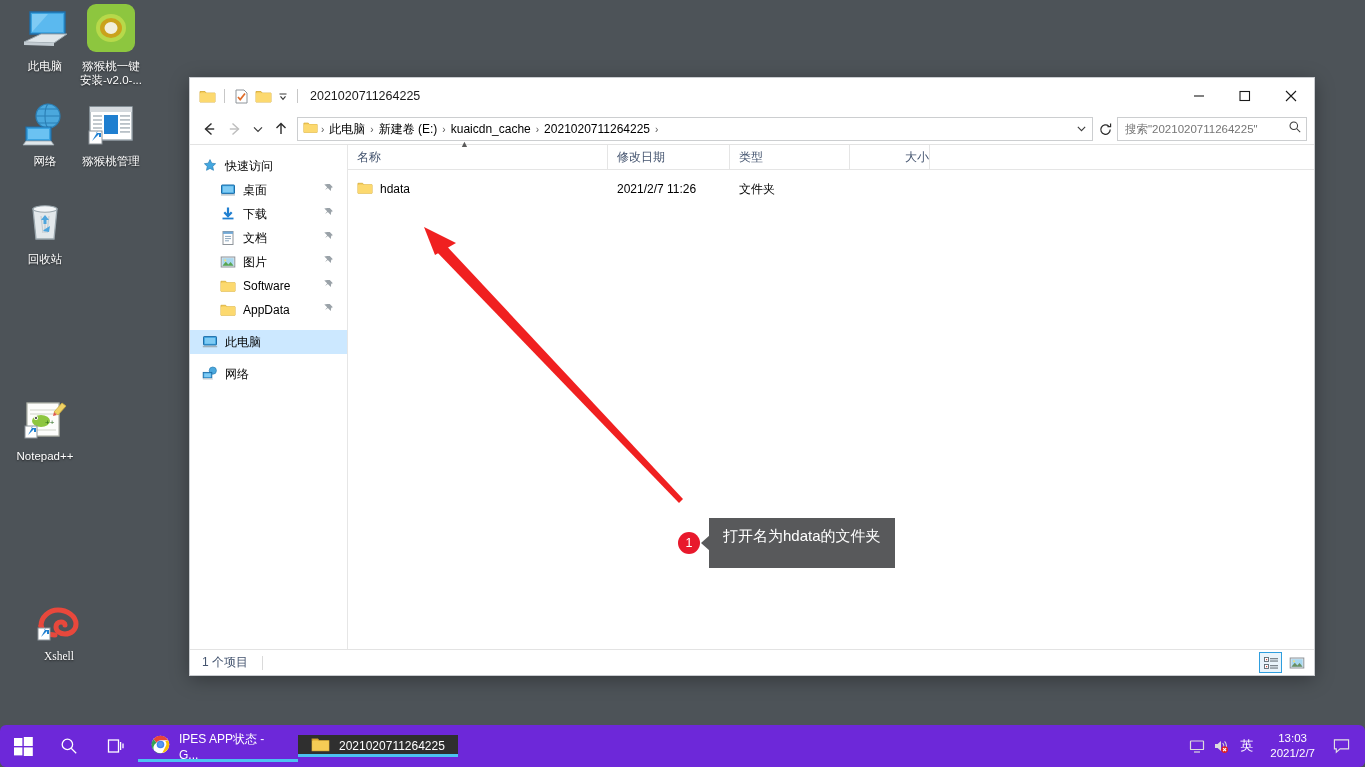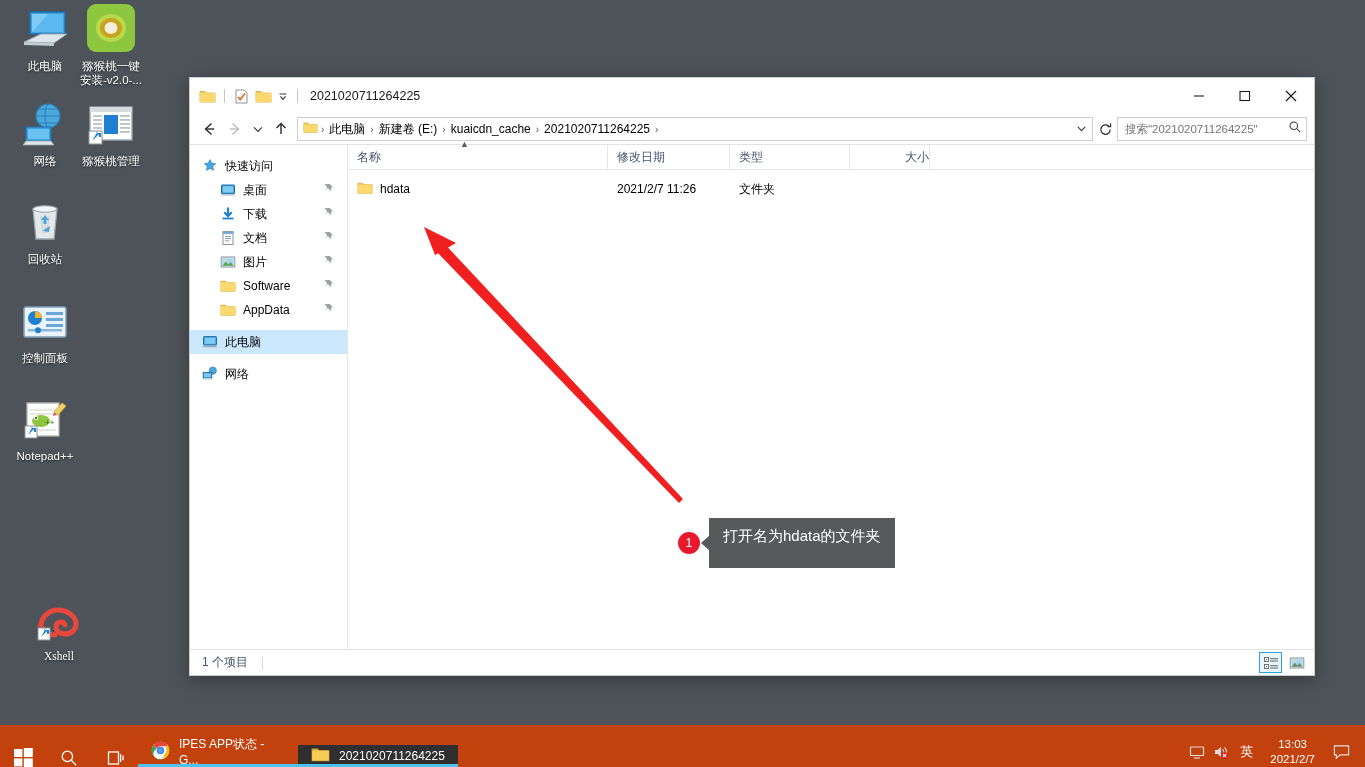--- a/index.html
+++ b/index.html
@@ -198,22 +198,23 @@
     content: ""; position: absolute; left: -8px; top: 50%;
     transform: translateY(-50%);
     border-top: 8px solid transparent;
     border-bottom: 8px solid transparent;
     border-right: 9px solid #58595b;
   }
 
   
   #taskbar {
     position: absolute; left: 0; bottom: 0; width: 1365px; height: 42px;
-    background: #c2410c; display: flex; align-items: flex-end;
+    background: #6d28d9; display: flex; align-items: center;
     color: #ffffff;
+    border-radius: 6px;
   }
   .tb-btn {
     width: 46px; display: flex; align-items: center;
     justify-content: center; cursor: default;
   }
   .tb-task {
     min-width: 160px; display: flex; align-items: center; gap: 9px;
     padding: 0 13px; position: relative; cursor: default;
     font-size: 12px; color: #ffffff;
   }
@@ -311,37 +312,20 @@
         <path d="M12 10h24l-3 30H15z" fill="#e3e8eb" stroke="#9aa6ad" stroke-width="1.3"></path>
         <ellipse cx="24" cy="10" rx="12" ry="3.3" fill="#f2f5f7" stroke="#9aa6ad" stroke-width="1.1"></ellipse>
         <path d="M20 17l2 17M24 17v17M28 17l-2 17" stroke="#c5ccd1" stroke-width="1.2" fill="none"></path>
         <path d="M20 21l4-5 4 5h-2.5v4h-3v-4z" fill="#4ea5dd"></path>
         <path d="M29 27l-1 6-6-1 1.8-1.7" fill="#4ea5dd"></path>
       </svg>
     </div>
     <span class="lbl">回收站</span>
   </div>
 
-  <div class="desk-icon" style="left:6px;top:298px;">
-    <div class="glyph">
-      <svg width="48" height="48" viewBox="0 0 48 48">
-        <rect x="3" y="9" width="42" height="30" rx="2" fill="#e9f3fb" stroke="#7d9fb8" stroke-width="1.5"></rect>
-        <circle cx="14" cy="20" r="7" fill="#1f7fd0"></circle>
-        <path d="M14 13a7 7 0 0 1 7 7h-7z" fill="#f0b429"></path>
-        <g fill="#6aa8d8">
-          <rect x="25" y="14" width="17" height="3"></rect>
-            <rect x="25" y="20" width="17" height="3"></rect>
-          <rect x="25" y="26" width="17" height="3"></rect>
-        </g>
-        <rect x="7" y="31" width="34" height="2.5" fill="#8ab7dc"></rect>
-        <circle cx="17" cy="32.2" r="3" fill="#1f7fd0"></circle>
-      </svg>
-    </div>
-    <span class="lbl">控制面板</span>
-  </div>
 
   <div class="desk-icon" style="left:6px;top:396px;">
     <div class="glyph">
       <svg width="48" height="48" viewBox="0 0 48 48">
         <rect x="6" y="7" width="32" height="33" fill="#fdfdfb" stroke="#b2b6ab" stroke-width="1.3"></rect>
         <g stroke="#cfd3c8" stroke-width="1">
             <path d="M9 14h26M9 18h26M9 34h26"></path>
           </g>
         <ellipse cx="20" cy="25" rx="9" ry="6" fill="#8dc63f"></ellipse>
         <circle cx="15" cy="22" r="2" fill="#fff"></circle>

